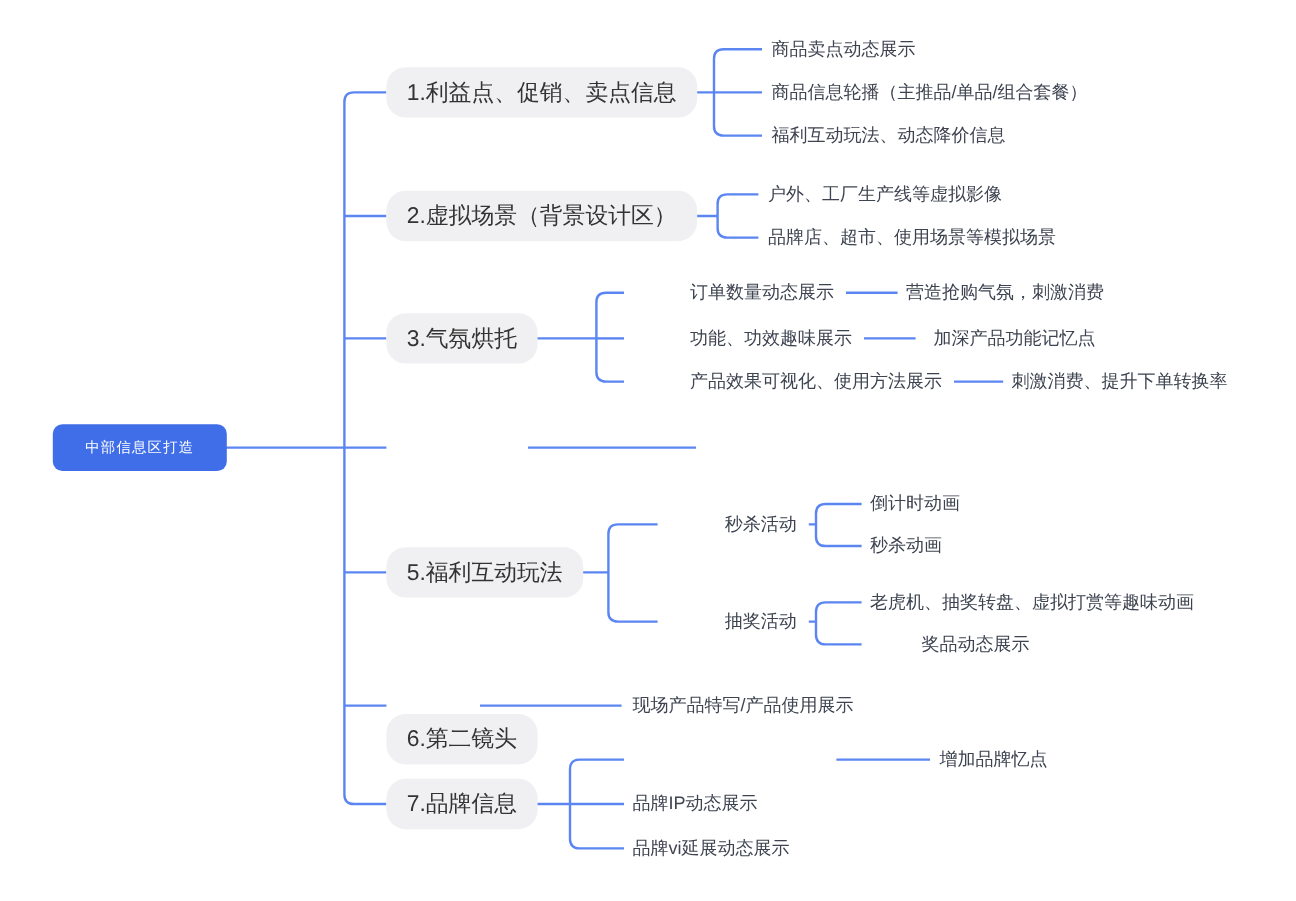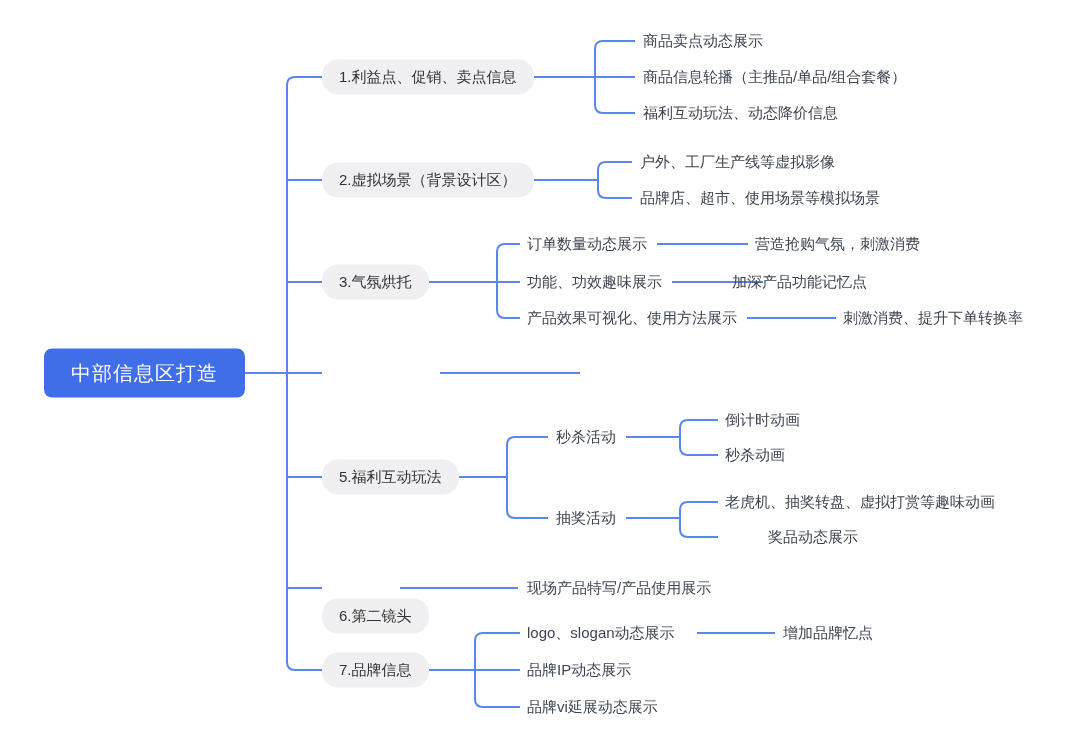--- a/index.html
+++ b/index.html
@@ -21,43 +21,44 @@
   .node {
     position: absolute;
     transform: translateY(-50%);
     white-space: nowrap;
     z-index: 2;
     cursor: default;
   }
   .root {
     background: var(--root-bg, #3f6ee8);
     color: var(--root-text, #ffffff);
-    font-size: 20px;
+    font-size: 12px;
     padding: 11px 27px;
     border-radius: 8px;
     letter-spacing: 1px;
     cursor: pointer;
   }
   .branch {
     background: var(--branch-bg, #f0f0f2);
     color: var(--branch-text, #333333);
-    font-size: 15px;
+    font-size: 19px;
     padding: 8px 17px;
     border-radius: 16px;
     cursor: pointer;
   }
   .leaf {
     font-size: 15px;
     color: var(--leaf-text, #3d4350);
     padding: 3px 0;
     cursor: pointer;
   }
   .leaf.masked {
     background: #ffffff;
     padding-right: 10px;
+    margin-left: 48px;
   }
 </style>
 </head>
 <body>
 
 <div class="canvas">
 
   <svg class="wires" width="1080" height="751" viewBox="0 0 1080 751">
 
     <path d="M 178 373 H 287"></path>
@@ -113,32 +114,31 @@
   <div class="node leaf" style="left:643px;top:41px">商品卖点动态展示</div>
   <div class="node leaf" style="left:643px;top:77px">商品信息轮播（主推品/单品/组合套餐）</div>
   <div class="node leaf" style="left:643px;top:113px">福利互动玩法、动态降价信息</div>
 
   <div class="node leaf" style="left:640px;top:162px">户外、工厂生产线等虚拟影像</div>
   <div class="node leaf" style="left:640px;top:198px">品牌店、超市、使用场景等模拟场景</div>
 
   <div class="node leaf masked" style="left:527px;top:244px">订单数量动态展示</div>
   <div class="node leaf" style="left:755px;top:244px">营造抢购气氛，刺激消费</div>
   <div class="node leaf masked" style="left:527px;top:282px">功能、功效趣味展示</div>
-  <div class="node leaf" style="left:732px;top:282px">加深产品功能记忆点</div>
+  <div class="node leaf" style="left:778px;top:282px">加深产品功能记忆点</div>
   <div class="node leaf masked" style="left:527px;top:318px">产品效果可视化、使用方法展示</div>
   <div class="node leaf" style="left:843px;top:318px">刺激消费、提升下单转换率</div>
 
 
   <div class="node leaf masked" style="left:556px;top:437px">秒杀活动</div>
   <div class="node leaf" style="left:725px;top:420px">倒计时动画</div>
   <div class="node leaf" style="left:725px;top:455px">秒杀动画</div>
   <div class="node leaf masked" style="left:556px;top:518px">抽奖活动</div>
   <div class="node leaf" style="left:725px;top:502px">老虎机、抽奖转盘、虚拟打赏等趣味动画</div>
   <div class="node leaf" style="left:768px;top:537px">奖品动态展示</div>
 
   <div class="node leaf" style="left:527px;top:588px">现场产品特写/产品使用展示</div>
 
-  <div class="node leaf masked" style="left:527px;top:633px">logo、slogan动态展示</div>
   <div class="node leaf" style="left:783px;top:633px">增加品牌忆点</div>
   <div class="node leaf" style="left:527px;top:670px">品牌IP动态展示</div>
   <div class="node leaf" style="left:527px;top:707px">品牌vi延展动态展示</div>
 
 </div>
 
 </body></html>

